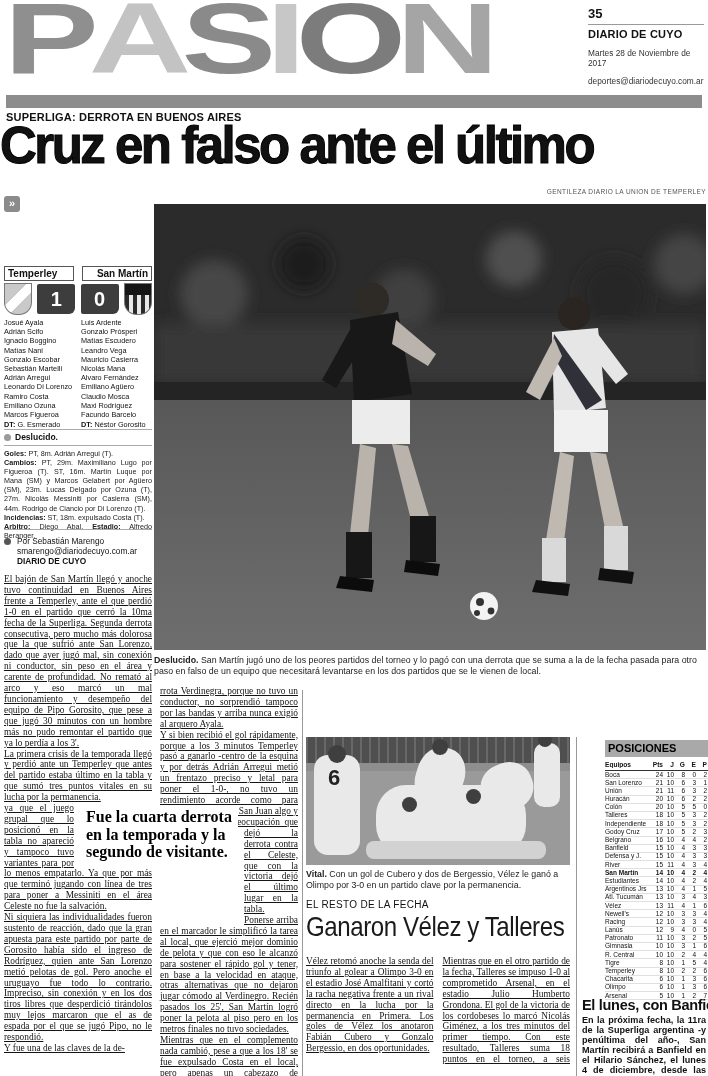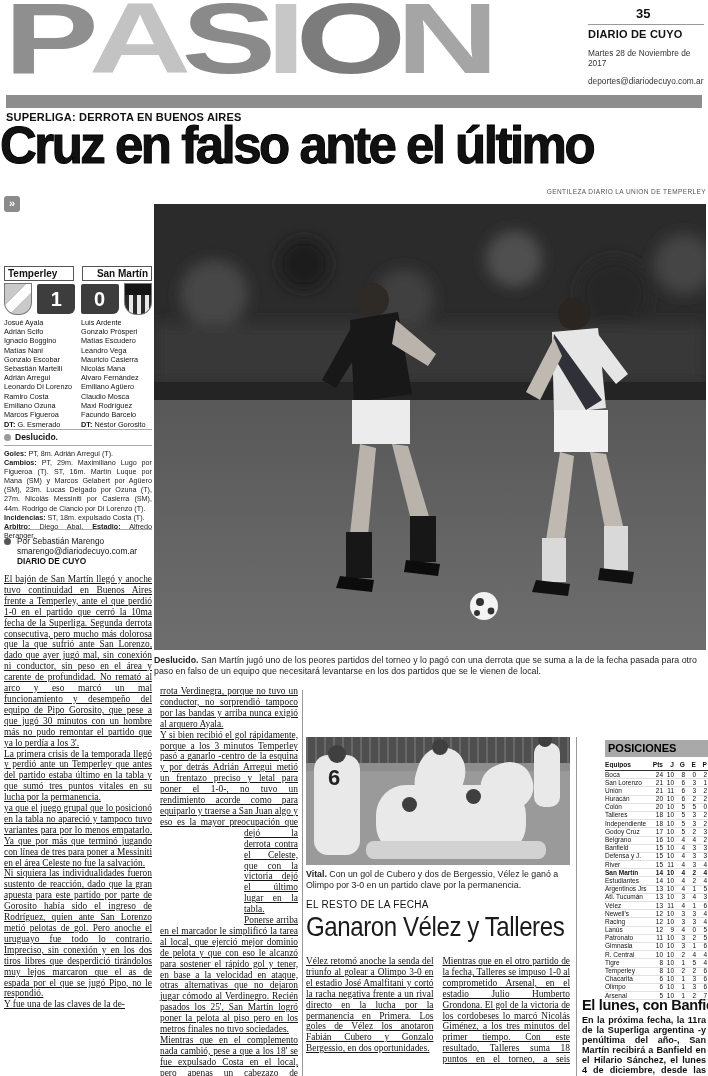--- a/index.html
+++ b/index.html
@@ -11,21 +11,21 @@
   .logo{left:4px;top:-10px;font-weight:900;font-size:100px;line-height:96px;
         letter-spacing:-7px;transform:scaleX(1.42);transform-origin:left top;white-space:nowrap;}
   .logo span{display:inline-block;}
   .logo span:nth-child(1){color:#8f8f8f;}
   .logo span:nth-child(2){color:#c3c3c3;}
   .logo span:nth-child(3){color:#8a8a8a;}
   .logo span:nth-child(4){color:#c7c7c7;}
   .logo span:nth-child(5){color:#7c7c7c;}
   .logo span:nth-child(6){color:#a5a5a5;}
   .hdr-right{left:588px;top:6px;width:116px;}
-  .pgnum{font-size:13px;font-weight:bold;margin-left:48px;}
+  .pgnum{font-size:13px;font-weight:bold;}
   .hline{border:none;border-top:1px solid #9a9a9a;margin:3px 0;}
   .paper-name{font-size:11px;font-weight:bold;letter-spacing:.2px;}
   .hdr-date,.hdr-mail{font-size:8.3px;color:#333;margin-top:8px;}
   .graybar{left:6px;top:95px;width:696px;height:13px;background:#8d8d8d;}
 
   
   .kicker{left:6px;top:111px;font-size:11px;font-weight:bold;letter-spacing:.2px;}
   .headline{left:0px;top:119px;width:708px;font-size:51px;font-weight:900;
             letter-spacing:-2.5px;line-height:1.04;white-space:nowrap;-webkit-text-stroke:1px #000;}
   .credit{right:2px;top:188px;font-size:6.5px;color:#555;letter-spacing:.4px;}
@@ -198,20 +198,21 @@
     <span class="dot"></span>
     <div class="by-line">Por Sebastián Marengo</div>
     <div class="by-line">smarengo@diariodecuyo.com.ar</div>
     <div class="by-line by-paper">DIARIO DE CUYO</div>
   </div>
 
   <div class="abs col1 bodytext">
     <p>El bajón de San Martín llegó y anoche tuvo continuidad en Buenos Aires frente a Temperley, ante el que perdió 1-0 en el partido que cerró la 10ma fecha de la Superliga. Segunda derrota consecutiva, pero mucho más dolorosa que la que sufrió ante San Lorenzo, dado que ayer jugó mal, sin conexión ni conductor, sin peso en el área y carente de profundidad. No remató al arco y eso marcó un mal funcionamiento y desempeño del equipo de Pipo Gorosito, que pese a que jugó 30 minutos con un hombre más no pudo remontar el partido que ya lo perdía a los 3'.</p>
     <p>La primera crisis de la temporada llegó y perdió ante un Temperley que antes del partido estaba último en la tabla y que sumó tres puntos vitales en su lucha por la permanencia.</p>
     <p>
+      <span class="pull-quote">Fue la cuarta derrota en la temporada y la segundo de visitante.</span>
       <span>ya que el juego grupal que lo posicionó en la tabla no apareció y tampoco tuvo variantes para por lo menos empatarlo. Ya que por más que terminó jugando con línea de tres para poner a Messiniti en el área Celeste no fue la salvación.</span></p>
     <p>Ni siquiera las individualidades fueron sustento de reacción, dado que la gran apuesta para este partido por parte de Gorosito había sido el ingreso de Rodríguez, quien ante San Lorenzo metió pelotas de gol. Pero anoche el uruguayo fue todo lo contrario. Impreciso, sin conexión y en los dos tiros libres que desperdició tirándolos muy lejos marcaron que el as de espada por el que se jugó Pipo, no le respondió.</p>
     <p>Y fue una de las claves de la de-</p>
   </div>
 
   <div class="abs main-photo">
     <svg width="552" height="446" viewBox="0 0 552 446" xmlns="http://www.w3.org/2000/svg">
       <defs>
         <filter id="blur1">
             <feGaussianBlur stdDeviation="7"></feGaussianBlur>

